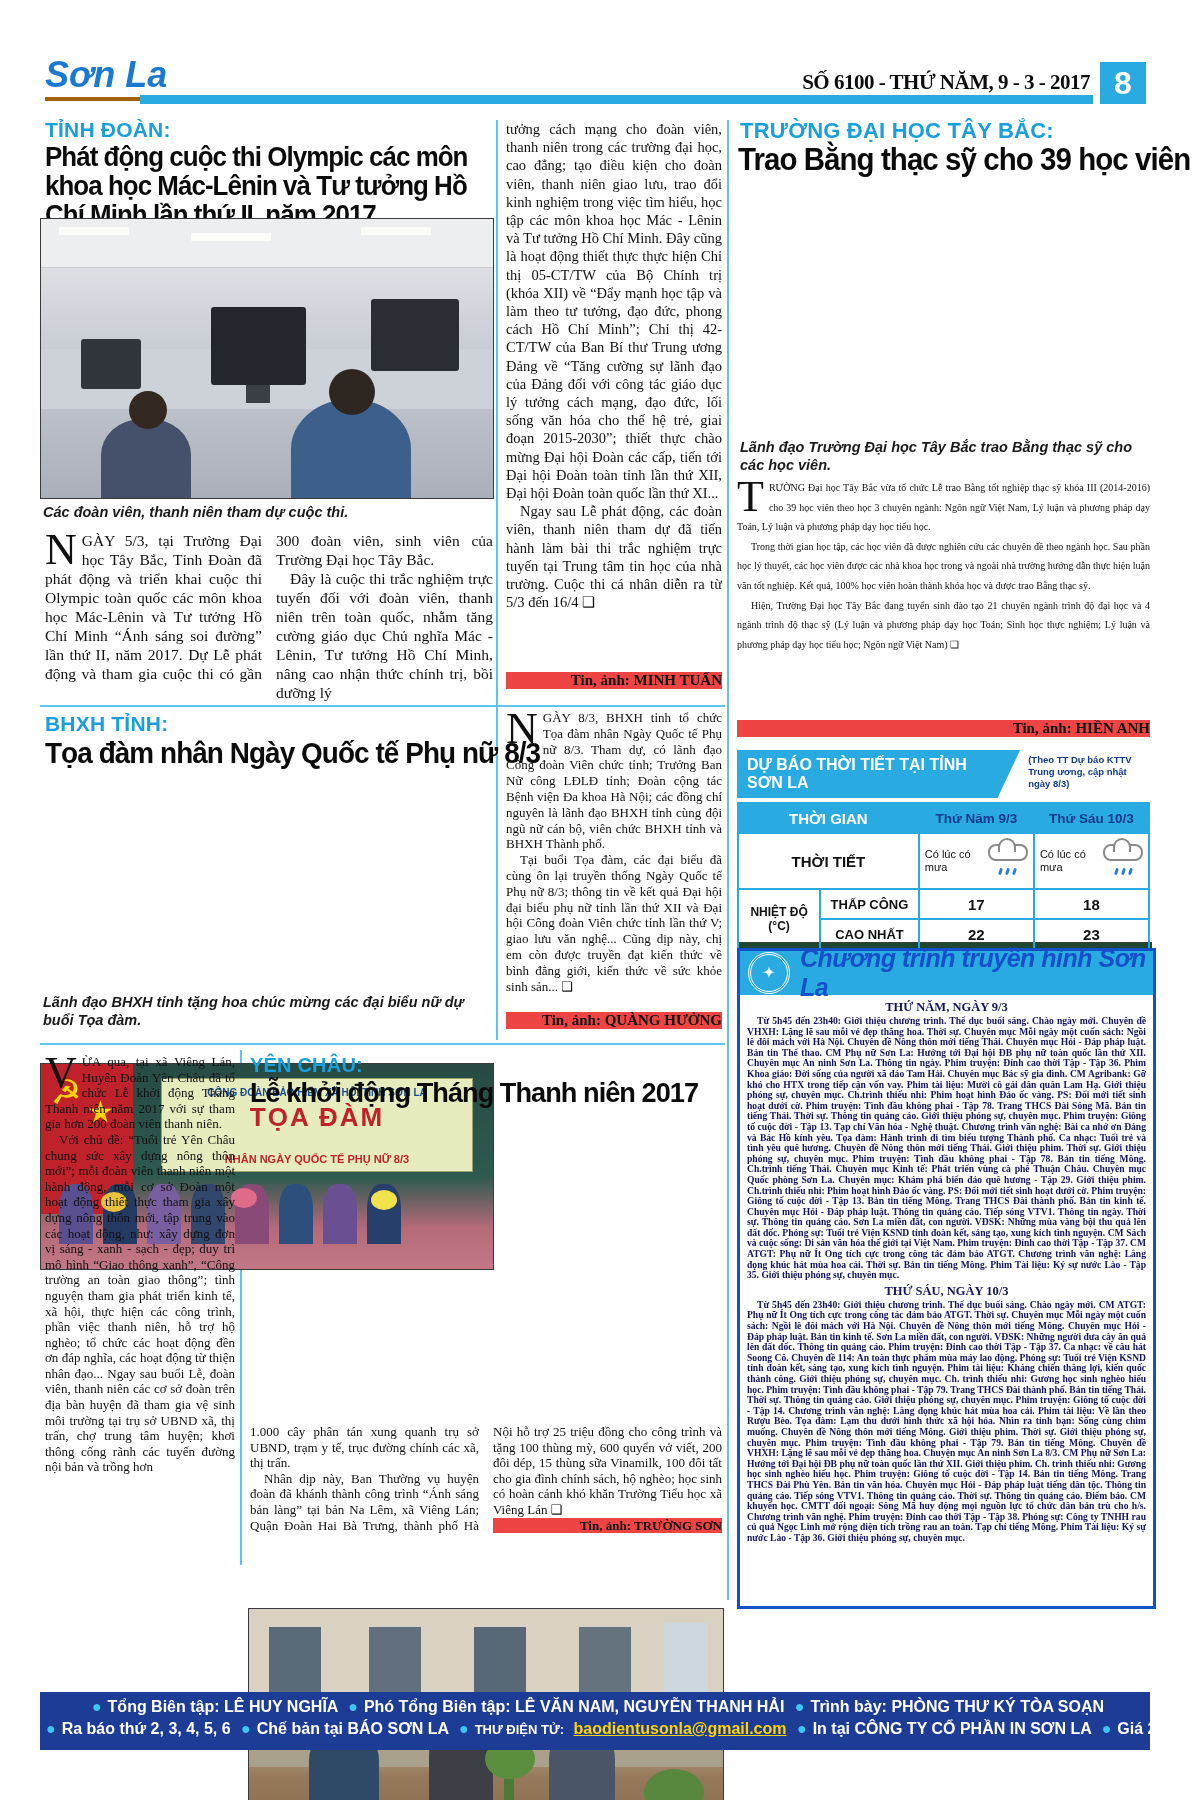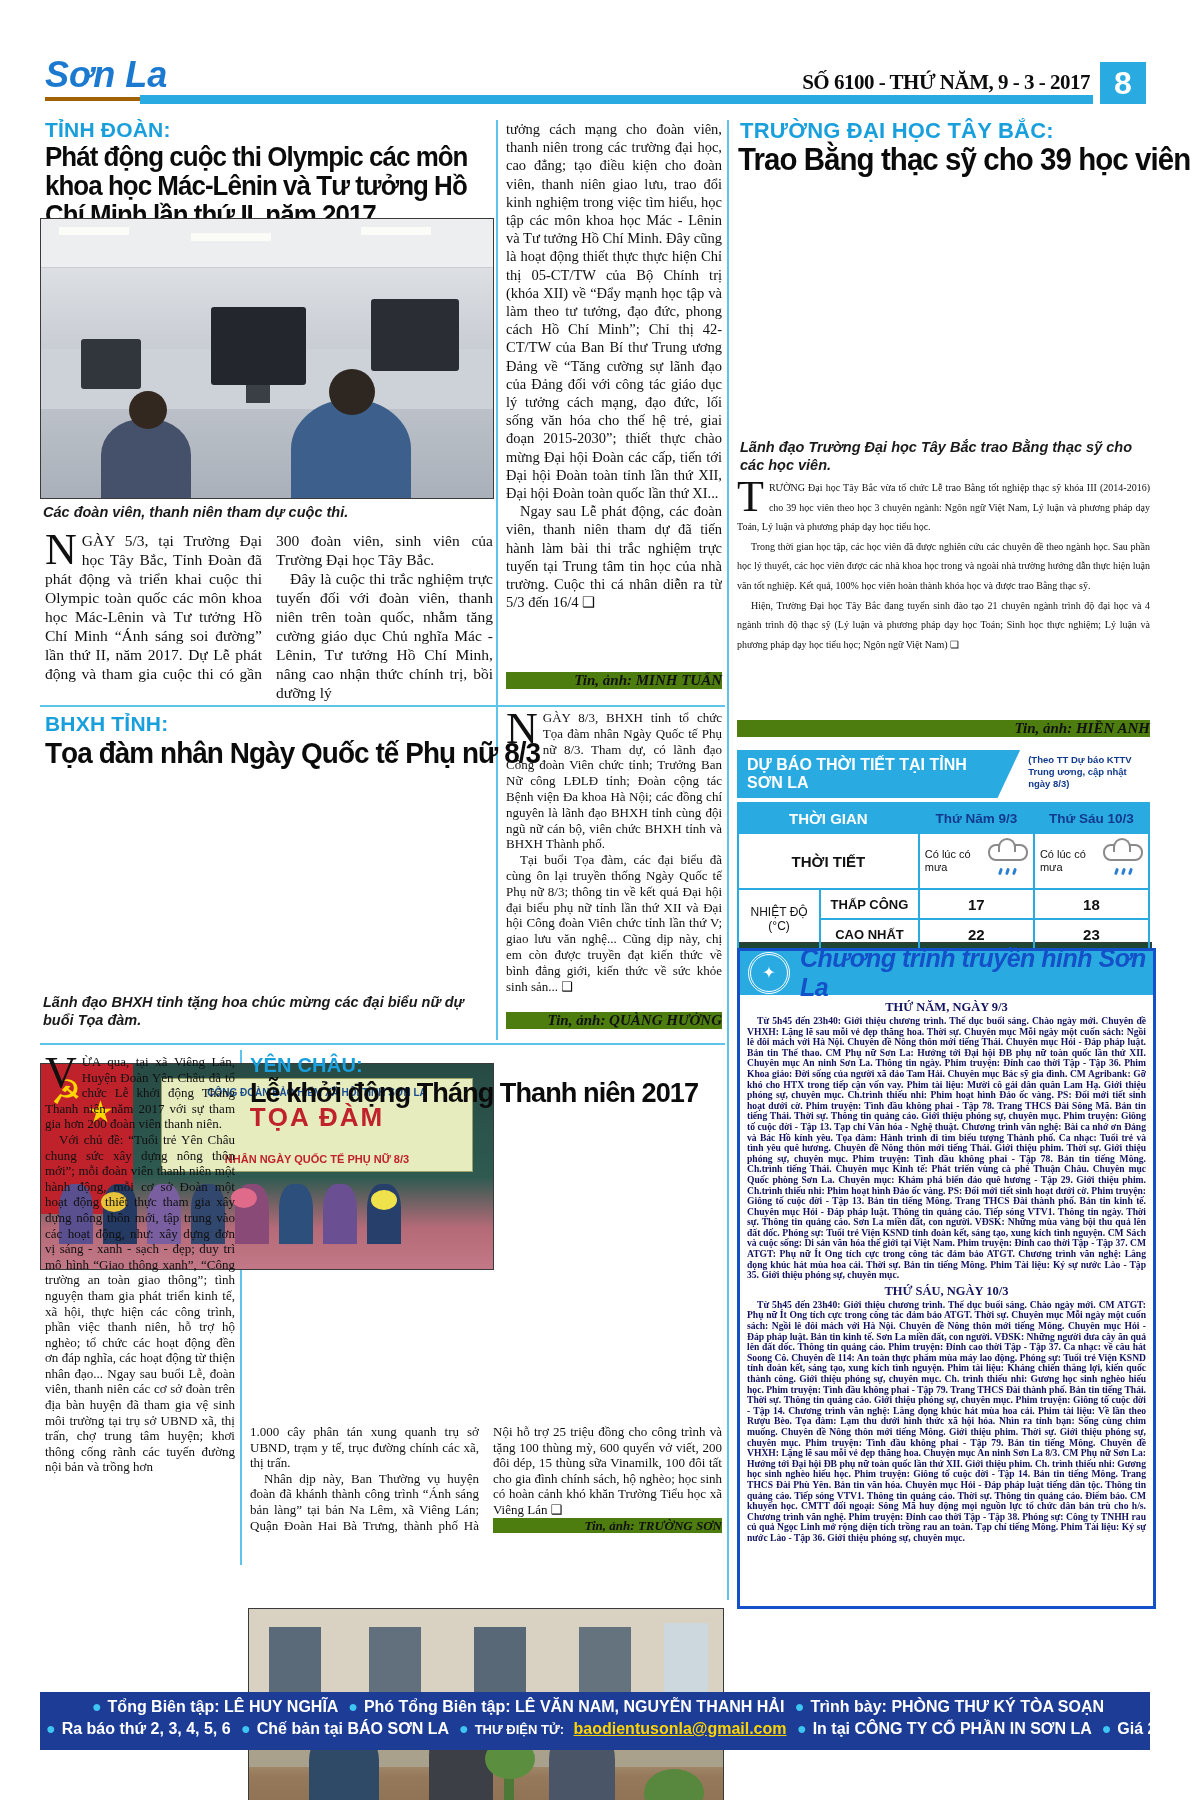--- a/index.html
+++ b/index.html
@@ -6,21 +6,21 @@
   .page{position:relative;width:1200px;height:1800px;background:#fff;margin:0 auto;
         font-family:"Liberation Serif",serif;color:#111;overflow:hidden;}
   .abs{position:absolute;}
   .kicker{font-family:"Liberation Sans",sans-serif;font-weight:bold;color:#189fdc;letter-spacing:.2px;}
   .headline{font-family:"Liberation Sans",sans-serif;font-weight:bold;color:#0b0b0b;letter-spacing:-1px;line-height:1.08;transform-origin:left top;}
   .caption{font-family:"Liberation Sans",sans-serif;font-weight:bold;font-style:italic;font-size:14.5px;line-height:1.25;color:#1a1a1a;}
   .body-text{text-align:justify;color:#101010;}
   .body-text p{margin:0;}
   .body-text p + p{text-indent:14px;}
   .dc::first-letter{float:left;font-size:44px;line-height:34px;padding:2px 5px 0 0;}
-  .byline{font-family:"Liberation Serif",serif;font-weight:bold;text-align:right;background:#4d7c0f;font-style:italic;}
+  .byline{font-family:"Liberation Serif",serif;font-weight:bold;text-align:right;background:#ef4444;}
   .photo{border:1px solid #3a3a3a;overflow:hidden;position:relative;}
   .rule-v{background:#5fc4ec;width:2px;}
   .rule-h{background:#5fc4ec;height:2px;}
   .cols2{column-count:2;column-gap:14px;}
   
   .wx-table{border-collapse:collapse;width:100%;font-family:"Liberation Sans",sans-serif;}
   .wx-table td{border:2px solid #29abe2;text-align:center;vertical-align:middle;}
   .wx-head{background:#29abe2;color:#fff;font-weight:bold;}
   .wx-day{background:#29abe2;color:#123a8c;font-weight:bold;}
   .cloud{display:inline-block;position:relative;width:36px;height:13px;border:2px solid #8a8a8a;border-radius:8px;background:#fff;vertical-align:middle;}
@@ -206,21 +206,21 @@
           </div>
         </td>
         <td>
           <div style="display:flex;align-items:center;justify-content:space-around;padding:0 4px;">
             <span style="font-size:11px;text-align:left;line-height:1.2;">Có lúc có mưa</span>
             <span><span class="cloud"></span><div class="drops" style="text-align:center;"><span></span><span></span><span></span></div></span>
           </div>
         </td>
       </tr>
       <tr style="height:30px;">
-        <td rowspan="2" style="width:20%;font-weight:normal;font-size:12px;">NHIỆT ĐỘ (°C)</td>
+        <td rowspan="2" style="width:20%;font-weight:bold;font-size:12px;">NHIỆT ĐỘ (°C)</td>
         <td style="font-weight:bold;font-size:13px;">THẤP CÔNG</td>
         <td style="font-weight:bold;font-size:15px;">17</td>
         <td style="font-weight:bold;font-size:15px;">18</td>
       </tr>
       <tr style="height:30px;">
         <td style="font-weight:bold;font-size:13px;">CAO NHẤT</td>
         <td style="font-weight:bold;font-size:15px;">22</td>
         <td style="font-weight:bold;font-size:15px;">23</td>
       </tr>
     </tbody>

